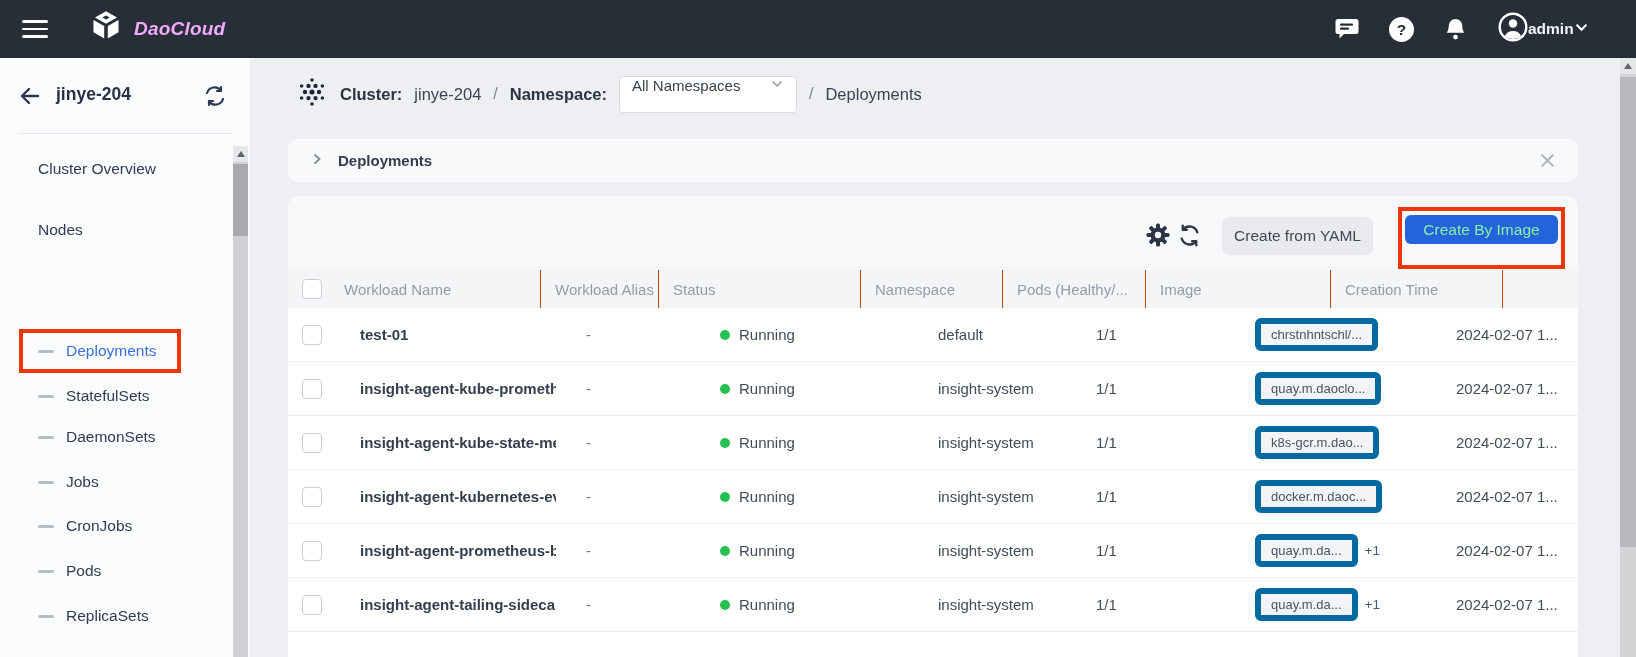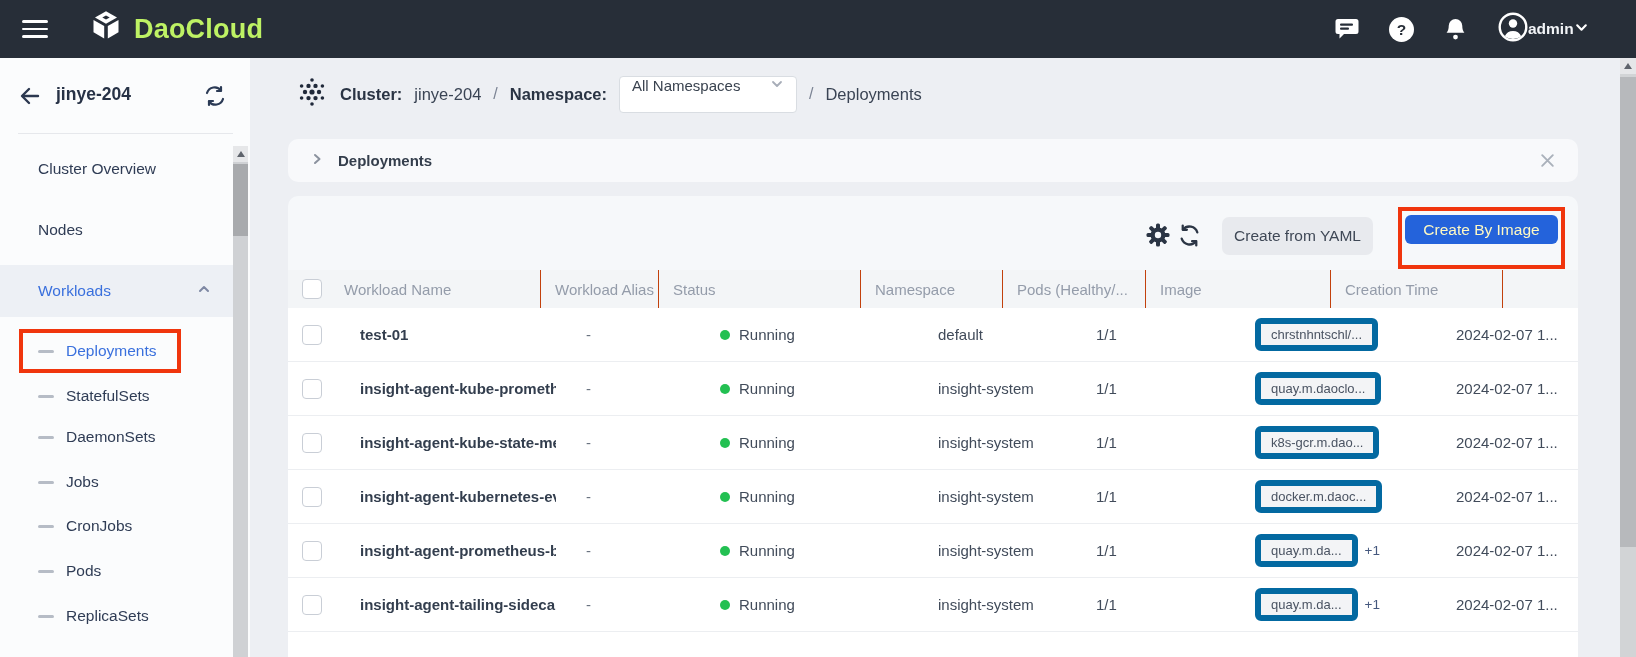--- a/index.html
+++ b/index.html
@@ -3,21 +3,21 @@
 <meta charset="utf-8">
 <style>
   html,body{margin:0;padding:0;background:#edeff3;}
   .app{position:relative;width:1636px;height:657px;overflow:hidden;
        font-family:"Liberation Sans",sans-serif;background:#edeff3;color:#39424f;}
   
   .topbar{position:absolute;left:0;top:0;width:1636px;height:58px;background:#272e38;}
   .hamburger{position:absolute;left:22px;top:20px;width:26px;height:18px;cursor:pointer;}
   .hamburger i{display:block;height:2.6px;background:#fff;border-radius:2px;margin-bottom:5px;}
   .brand{position:absolute;left:88px;top:0;height:58px;display:flex;align-items:center;gap:10px;cursor:pointer;}
-  .brand-text{color:#bef264;font-size:27px;font-weight:bold;letter-spacing:.2px;}
+  .brand-text{color:#f0abfc;font-size:19px;font-weight:bold;letter-spacing:.2px;font-style:italic;}
   .top-icons{position:absolute;left:1334px;top:0;height:58px;display:flex;align-items:center;gap:28px;}
   .top-icon{cursor:pointer;display:flex;align-items:center;}
   .userbox{position:absolute;left:1498px;top:0;height:58px;display:flex;align-items:center;gap:0;cursor:pointer;}
   .username{color:#f2f4f7;font-size:15.5px;font-weight:600;}
   
   .sidebar{position:absolute;left:0;top:58px;width:250px;height:599px;background:#fbfcfd;}
   .side-head{position:absolute;left:0;top:0;width:250px;height:75px;}
   .back-btn{position:absolute;left:18px;top:26px;width:24px;height:24px;cursor:pointer;}
   .cluster-name{position:absolute;left:56px;top:26px;font-size:17.5px;font-weight:600;color:#273246;}
   .switch-btn{position:absolute;left:203px;top:26px;width:24px;height:24px;cursor:pointer;}
@@ -49,21 +49,21 @@
         border-radius:10px 10px 0 0;overflow:hidden;}
   .searchbox{position:absolute;left:12px;top:18px;width:560px;height:37px;background:#e9ebef;border-radius:19px;
              display:flex;align-items:center;padding:0 14px;box-sizing:border-box;gap:9px;}
   .searchbox input{border:none;outline:none;background:transparent;font-size:15px;color:#3a4454;width:100%;
                    font-family:"Liberation Sans",sans-serif;}
   .searchbox input::placeholder{color:#9aa2ae;}
   .tool-icon{position:absolute;top:26px;width:26px;height:26px;cursor:pointer;}
   .btn{position:absolute;display:flex;align-items:center;justify-content:center;border-radius:7px;
        font-size:15.5px;cursor:pointer;box-sizing:border-box;}
   .btn-yaml{left:934px;top:21px;width:151px;height:38px;background:#e8eaee;color:#3f4856;}
-  .btn-image{left:1117px;top:19px;width:153px;height:29px;background:#2463db;color:#fef9c3;border-radius:6px;}
+  .btn-image{left:1117px;top:19px;width:153px;height:29px;background:#2463db;color:#86efac;border-radius:6px;}
   .red-box-btn{position:absolute;left:1110px;top:11px;width:167px;height:62px;}
   
   .cols{display:grid;grid-template-columns:48px 204px 118px 202px 142px 143px 185px 172px 76px;align-items:center;}
   .thead{position:absolute;left:0;top:74px;width:1290px;height:38px;background:#f3f5f7;
          color:#949caa;font-size:15px;}
   .th{padding-left:14px;height:38px;display:flex;align-items:center;box-sizing:border-box;
       white-space:nowrap;overflow:hidden;}
   .th.bordered{border-left:1px solid #c2410c;text-align:right;}
   .th.c-name{padding-left:8px;}
   .tbody{position:absolute;left:0;top:112px;right:0;bottom:0;background:#fff;}
@@ -163,28 +163,20 @@
       </span>
     </div>
     <div class="side-divider"></div>
 
     <div class="nav-item" style="top:89px">
       <span>Cluster Overview</span>
     </div>
     <div class="nav-item" style="top:150px">
       <span>Nodes</span>
     </div>
-    <div class="nav-item band" style="top:207px">
-      <span class="blue-text">Workloads</span>
-      <span>
-        <svg width="14" height="14" viewBox="0 0 14 14" fill="none" stroke="#7e88a3" stroke-width="2" stroke-linecap="round" stroke-linejoin="round">
-            <path d="M3 9l4-4 4 4"></path>
-          </svg>
-      </span>
-    </div>
     <div class="nav-item" style="top:271px">
       <span class="dash"></span>
       <span class="blue-text">Deployments</span>
     </div>
     <div class="ann-box" style="left:19px;top:271px;width:162px;height:44px;"></div>
     <div class="nav-item" style="top:316px">
       <span class="dash"></span>
       <span>StatefulSets</span>
     </div>
     <div class="nav-item" style="top:357px">

